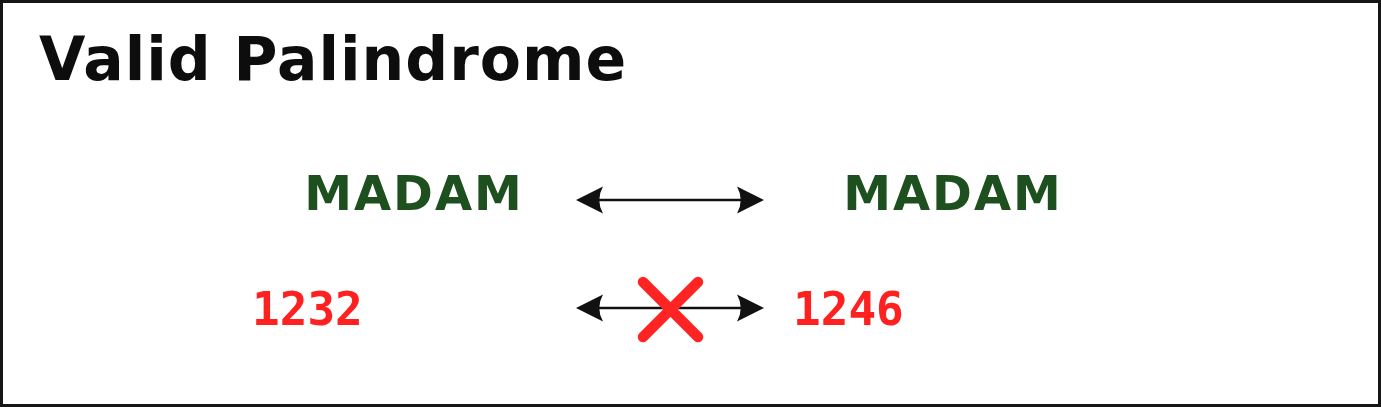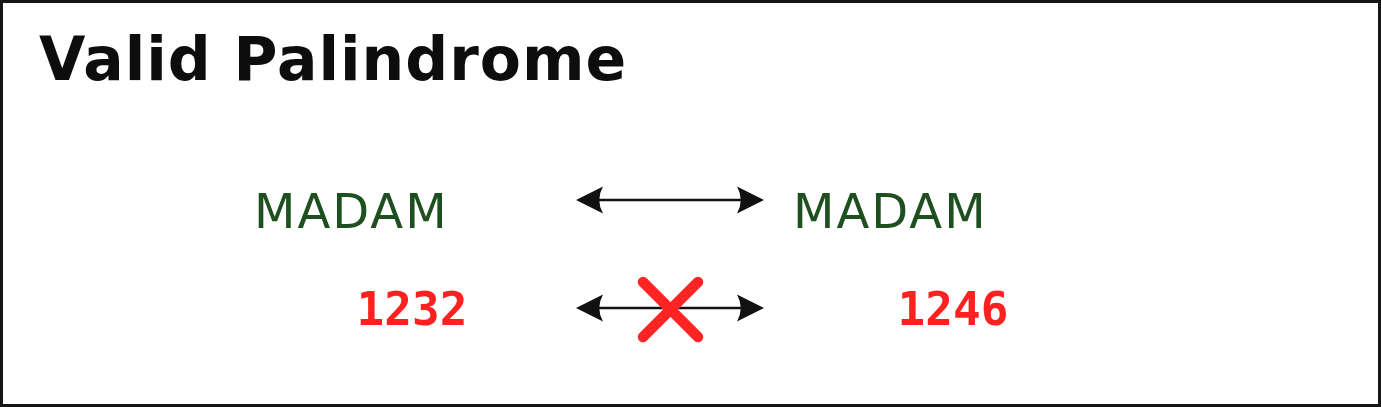--- a/index.html
+++ b/index.html
@@ -25,36 +25,36 @@
     text-align: left;
     font-size: 60px;
     font-weight: 700;
     letter-spacing: 1px;
     color: var(--title-text, #0d0d0d);
     line-height: 1;
     padding-left: 36px;
   }
   .word {
     position: absolute;
-    top: 184px;
+    top: 166px;
     width: 320px;
-    text-align: left;
+    text-align: center;
     font-size: 48px;
-    font-weight: 400;
+    font-weight: 700;
     letter-spacing: 2px;
     color: var(--word-text, #1e4f1e);
     line-height: 1;
   }
   .word.pos-left  { left: 251px; }
   .word.pos-right { left: 790px; }
   .num {
     position: absolute;
     top: 283px;
     width: 320px;
-    text-align: center;
+    text-align: left;
     font-family: "DejaVu Sans Mono", "Liberation Mono", monospace;
     font-size: 46px;
     font-weight: 700;
     color: var(--number-text, #ff2020);
     line-height: 1;
   }
   .num.pos-left  { left: 249px; }
   .num.pos-right { left: 790px; }
   .arrow-row1 { position: absolute; left: 567px; top: 179px; }
   .arrow-row2 { position: absolute; left: 567px; top: 258px; }

